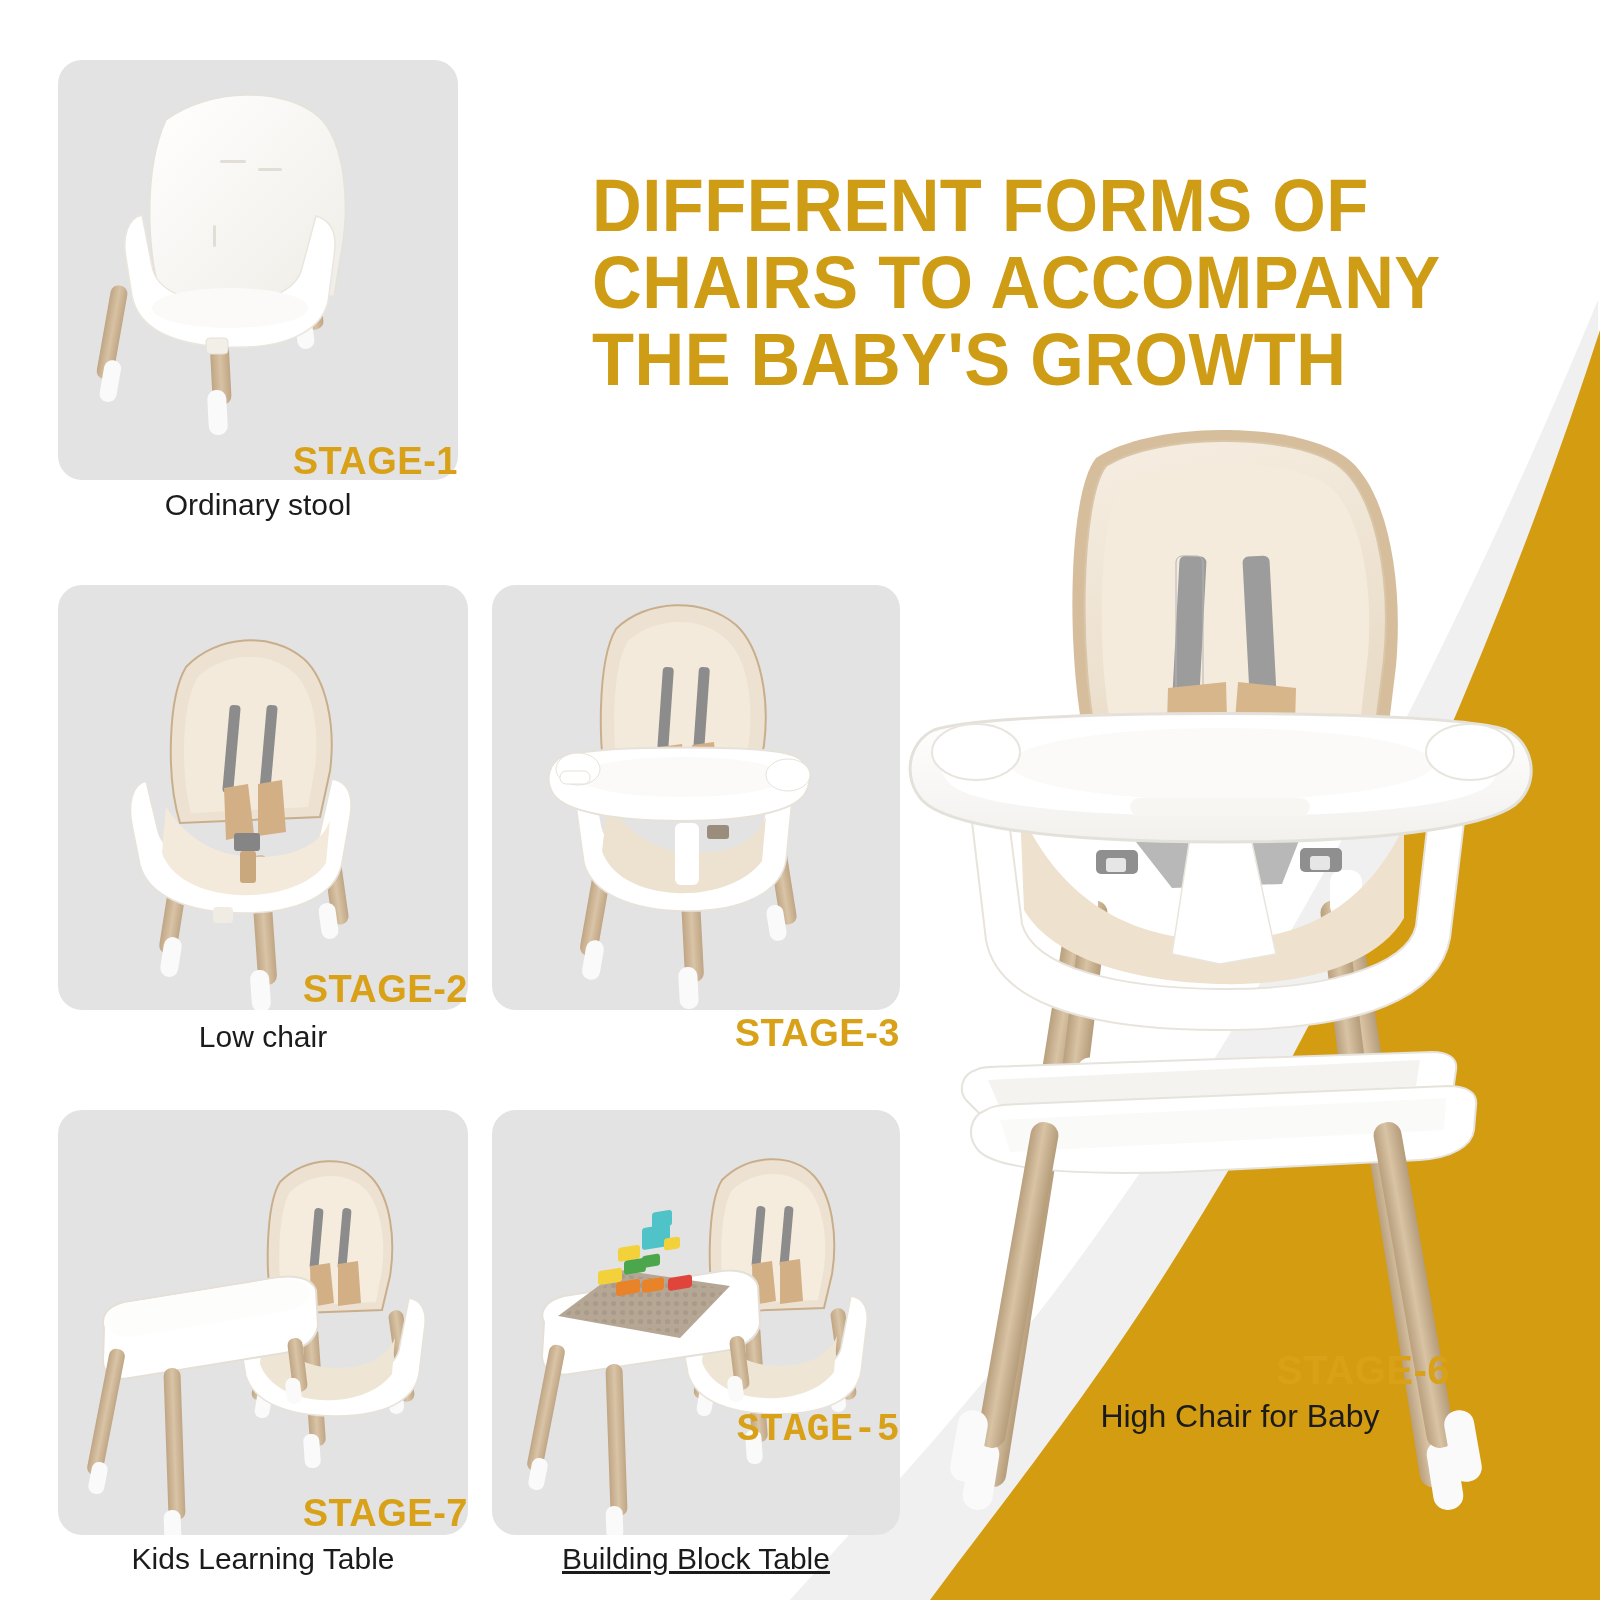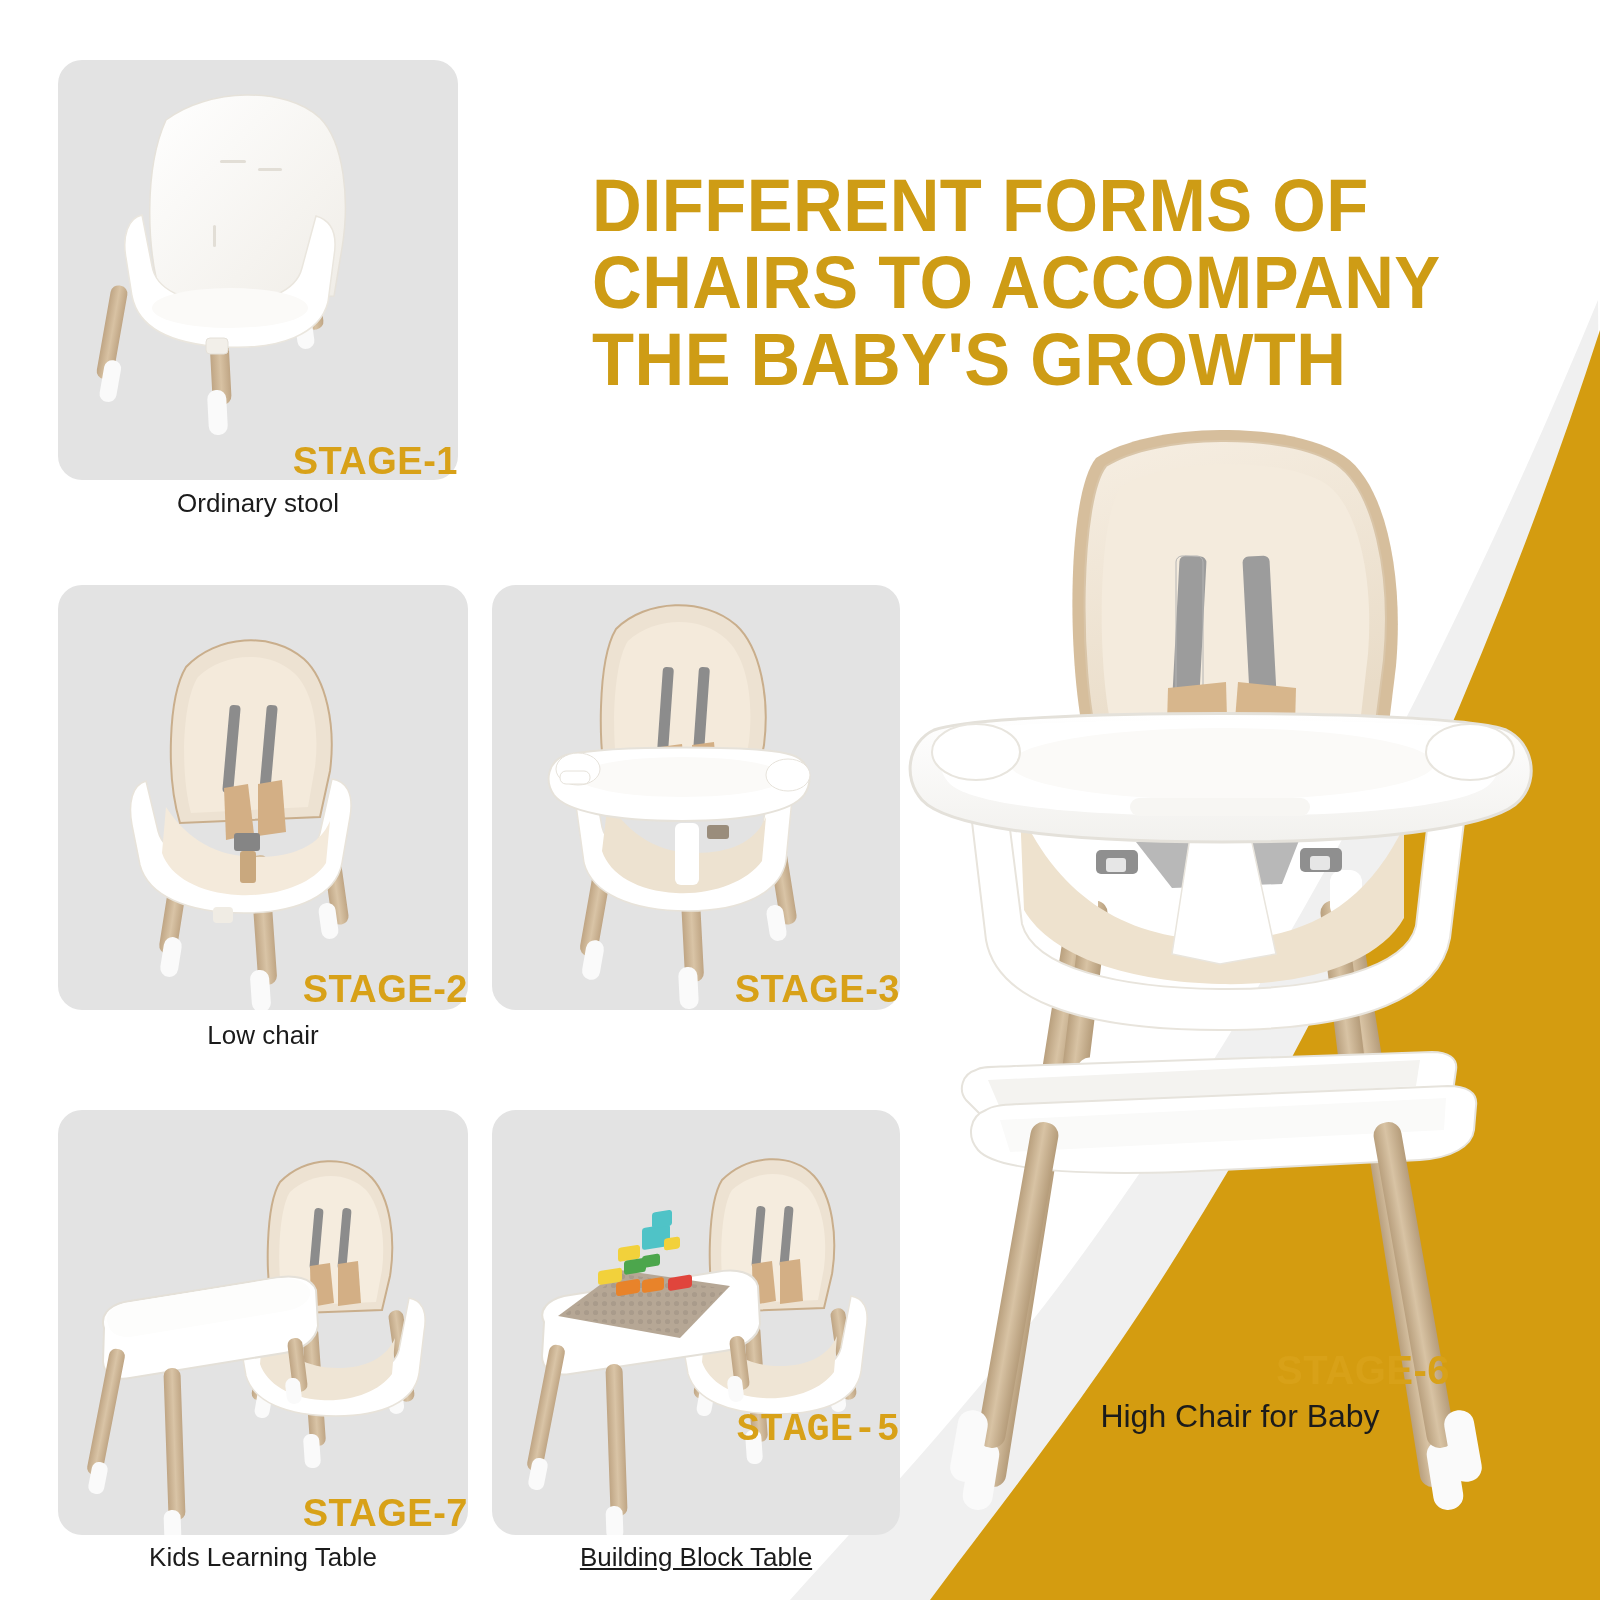--- a/index.html
+++ b/index.html
@@ -25,21 +25,21 @@
   .thumb{position:absolute;inset:0;overflow:hidden;border-radius:24px;}
 
   .stage-label{
     position:absolute;text-align:right;
     font-weight:bold;color:#D8A118;
     font-size:38px;letter-spacing:0.5px;
     font-family:"Liberation Sans",sans-serif;
   }
   .stage-desc{
     position:absolute;text-align:center;color:#1b1b1b;
-    font-size:26px;font-family:"Liberation Sans",sans-serif;
+    font-size:30px;font-family:"Liberation Sans",sans-serif;
   }
   .stage-label.big{font-size:40px;}
   .stage-desc.big{font-size:32px;}
 
   
   .hero{position:absolute;left:900px;top:430px;width:640px;height:1120px;}
 </style>
 </head>
 <body>
 
@@ -171,21 +171,21 @@
         <rect x="215" y="240" width="22" height="14" rx="3" fill="#9A8D7C"></rect>
 
         <path d="M74 170 C56 176 52 196 62 210 C74 226 120 236 190 236 C258 236 300 226 312 210 C322 196 318 176 300 170 C268 160 120 160 74 170 Z" fill="#FFFFFF" stroke="#E6E2DA" stroke-width="2"></path>
         <ellipse cx="190" cy="192" rx="104" ry="20" fill="#FBFAF8"></ellipse>
         <ellipse cx="86" cy="184" rx="22" ry="16" fill="#FFFFFF" stroke="#E6E2DA"></ellipse>
         <ellipse cx="296" cy="190" rx="22" ry="16" fill="#FFFFFF" stroke="#E6E2DA"></ellipse>
         <rect x="68" y="186" width="30" height="13" rx="6" fill="#FFFFFF" stroke="#E6E2DA"></rect>
       </svg>
     </div>
   </div>
-  <div class="stage-label" style="left:492px;top:968px;width:408px;">STAGE-3</div>
+  <div class="stage-label" style="left:492px;top:1012px;width:408px;">STAGE-3</div>
 
   <div class="card" style="left:58px;top:1110px;width:410px;height:425px;">
     <div class="thumb">
       <svg viewBox="0 0 410 425" width="410" height="425">
         <defs>
           <linearGradient id="g4wood" x1="0" y1="0" x2="1" y2="0">
             <stop offset="0%" stop-color="#BFA584"></stop>
               <stop offset="50%" stop-color="#D9C4A6"></stop>
               <stop offset="100%" stop-color="#BFA584"></stop>
           </linearGradient>

